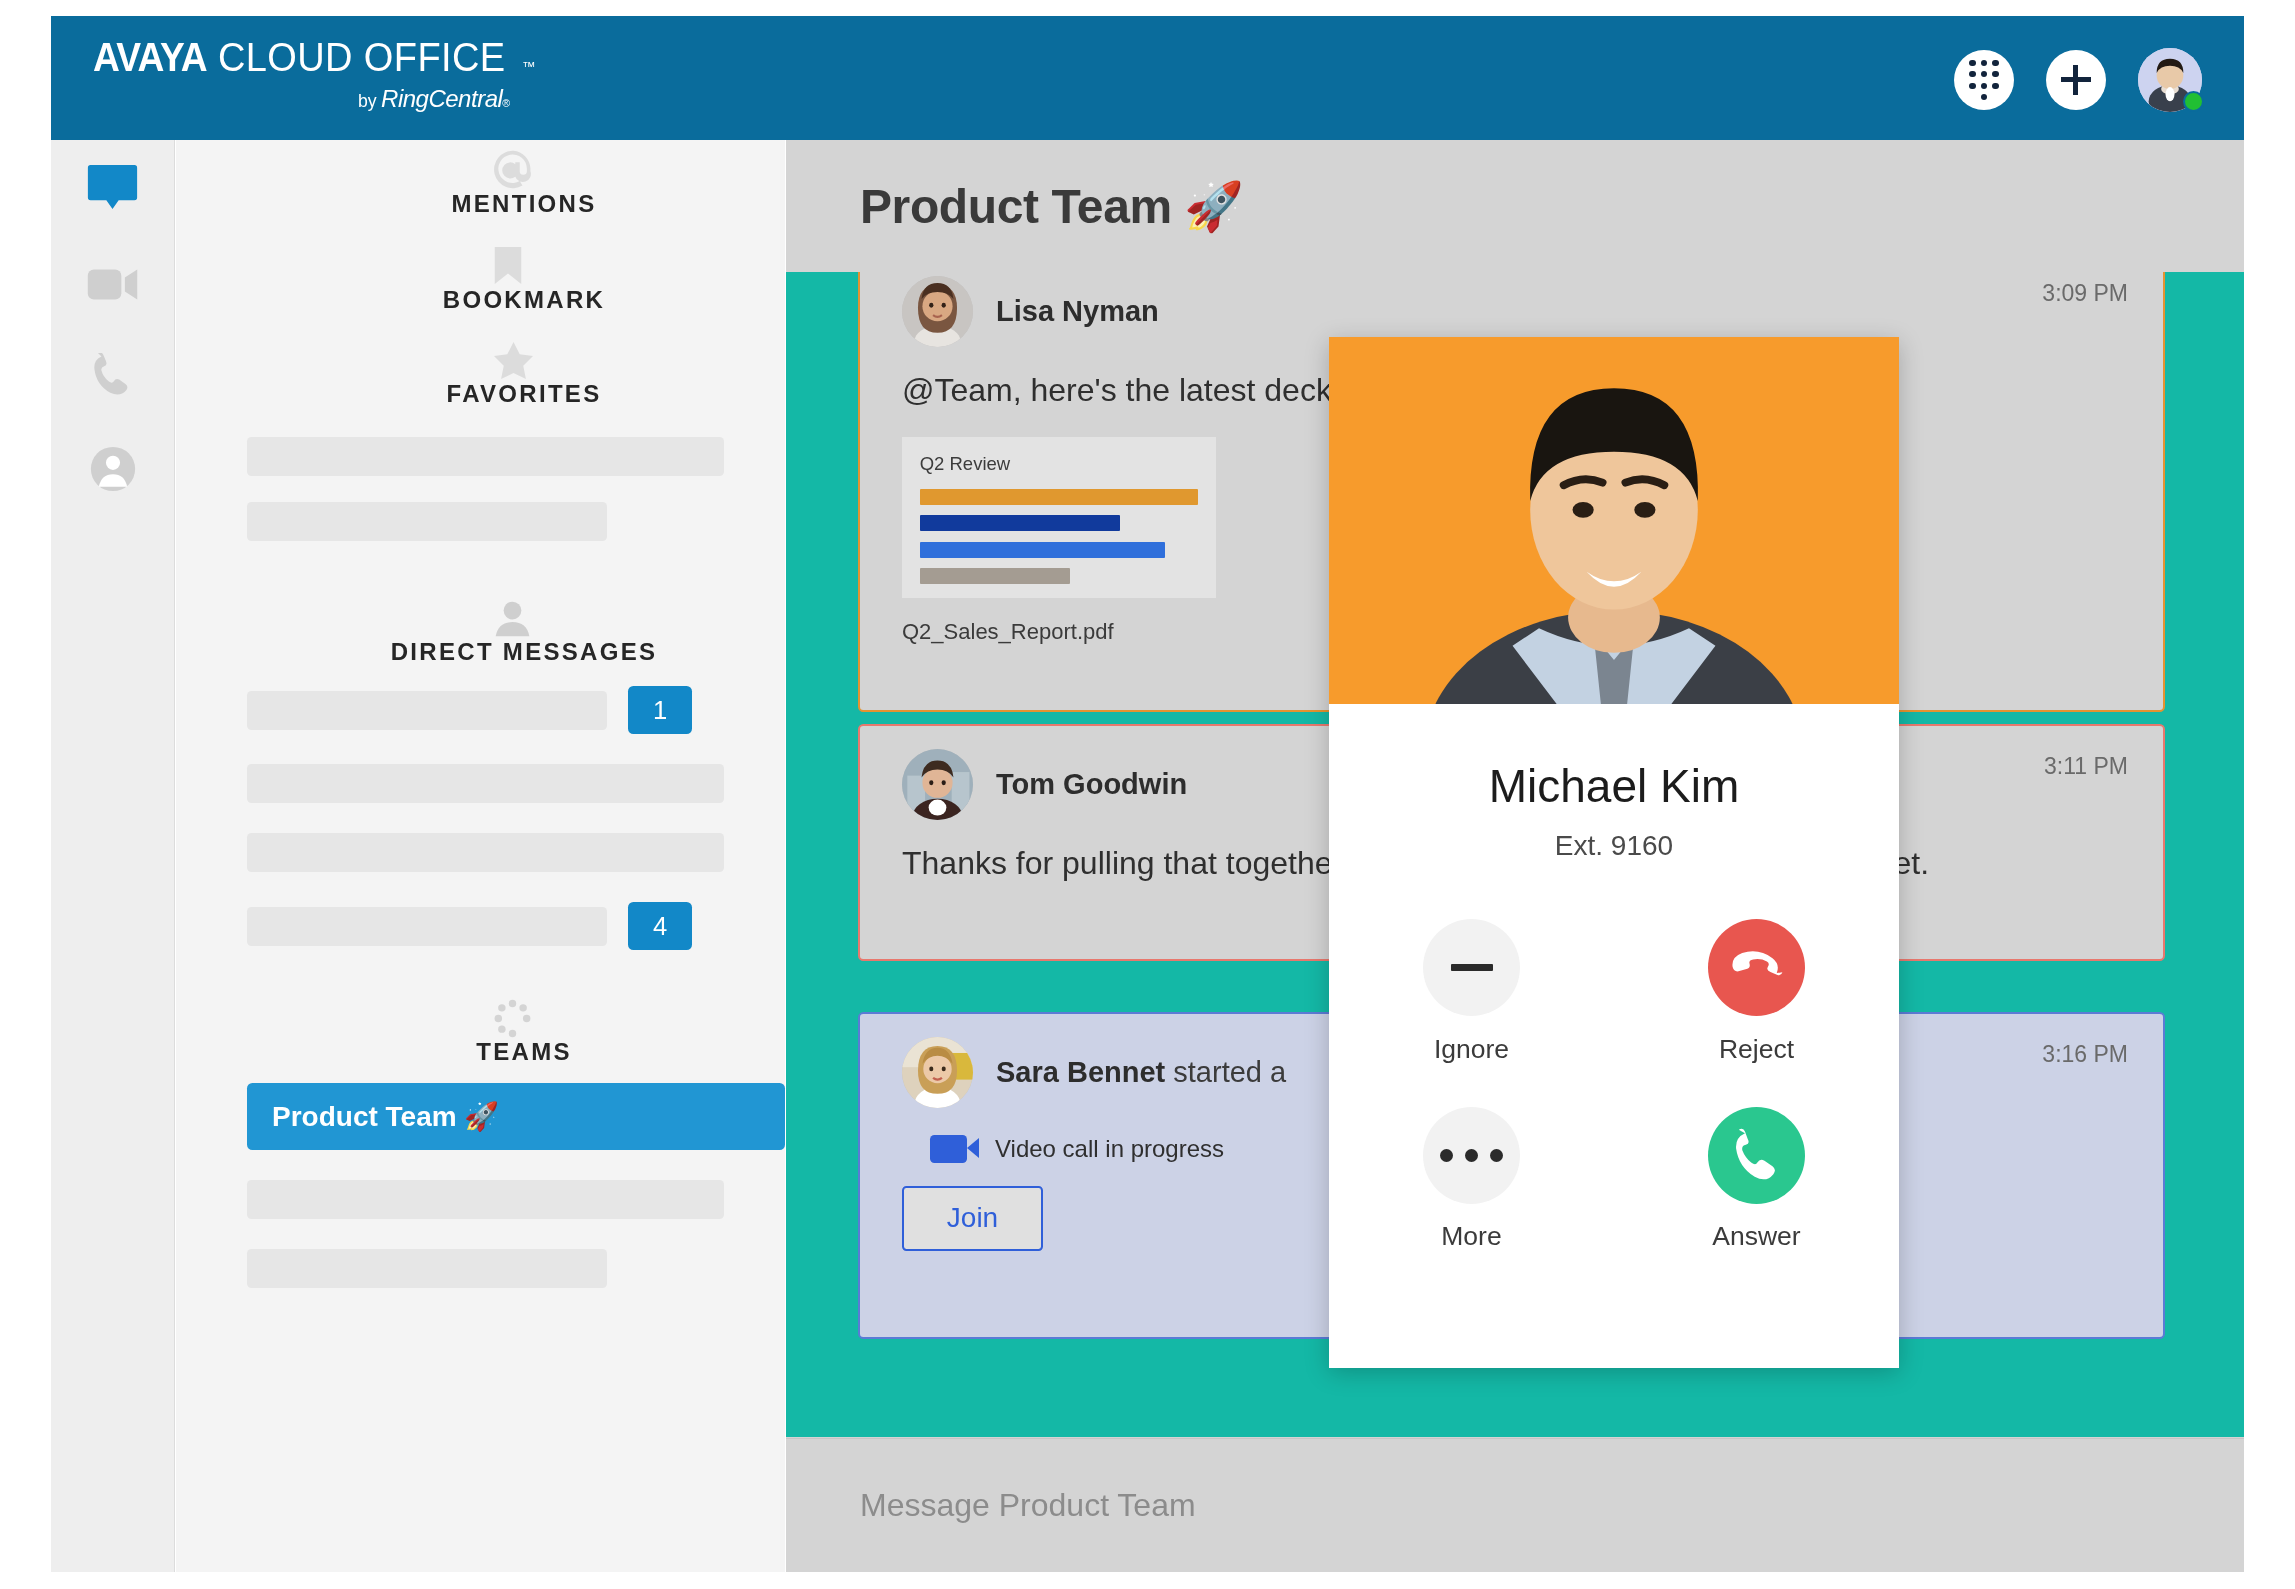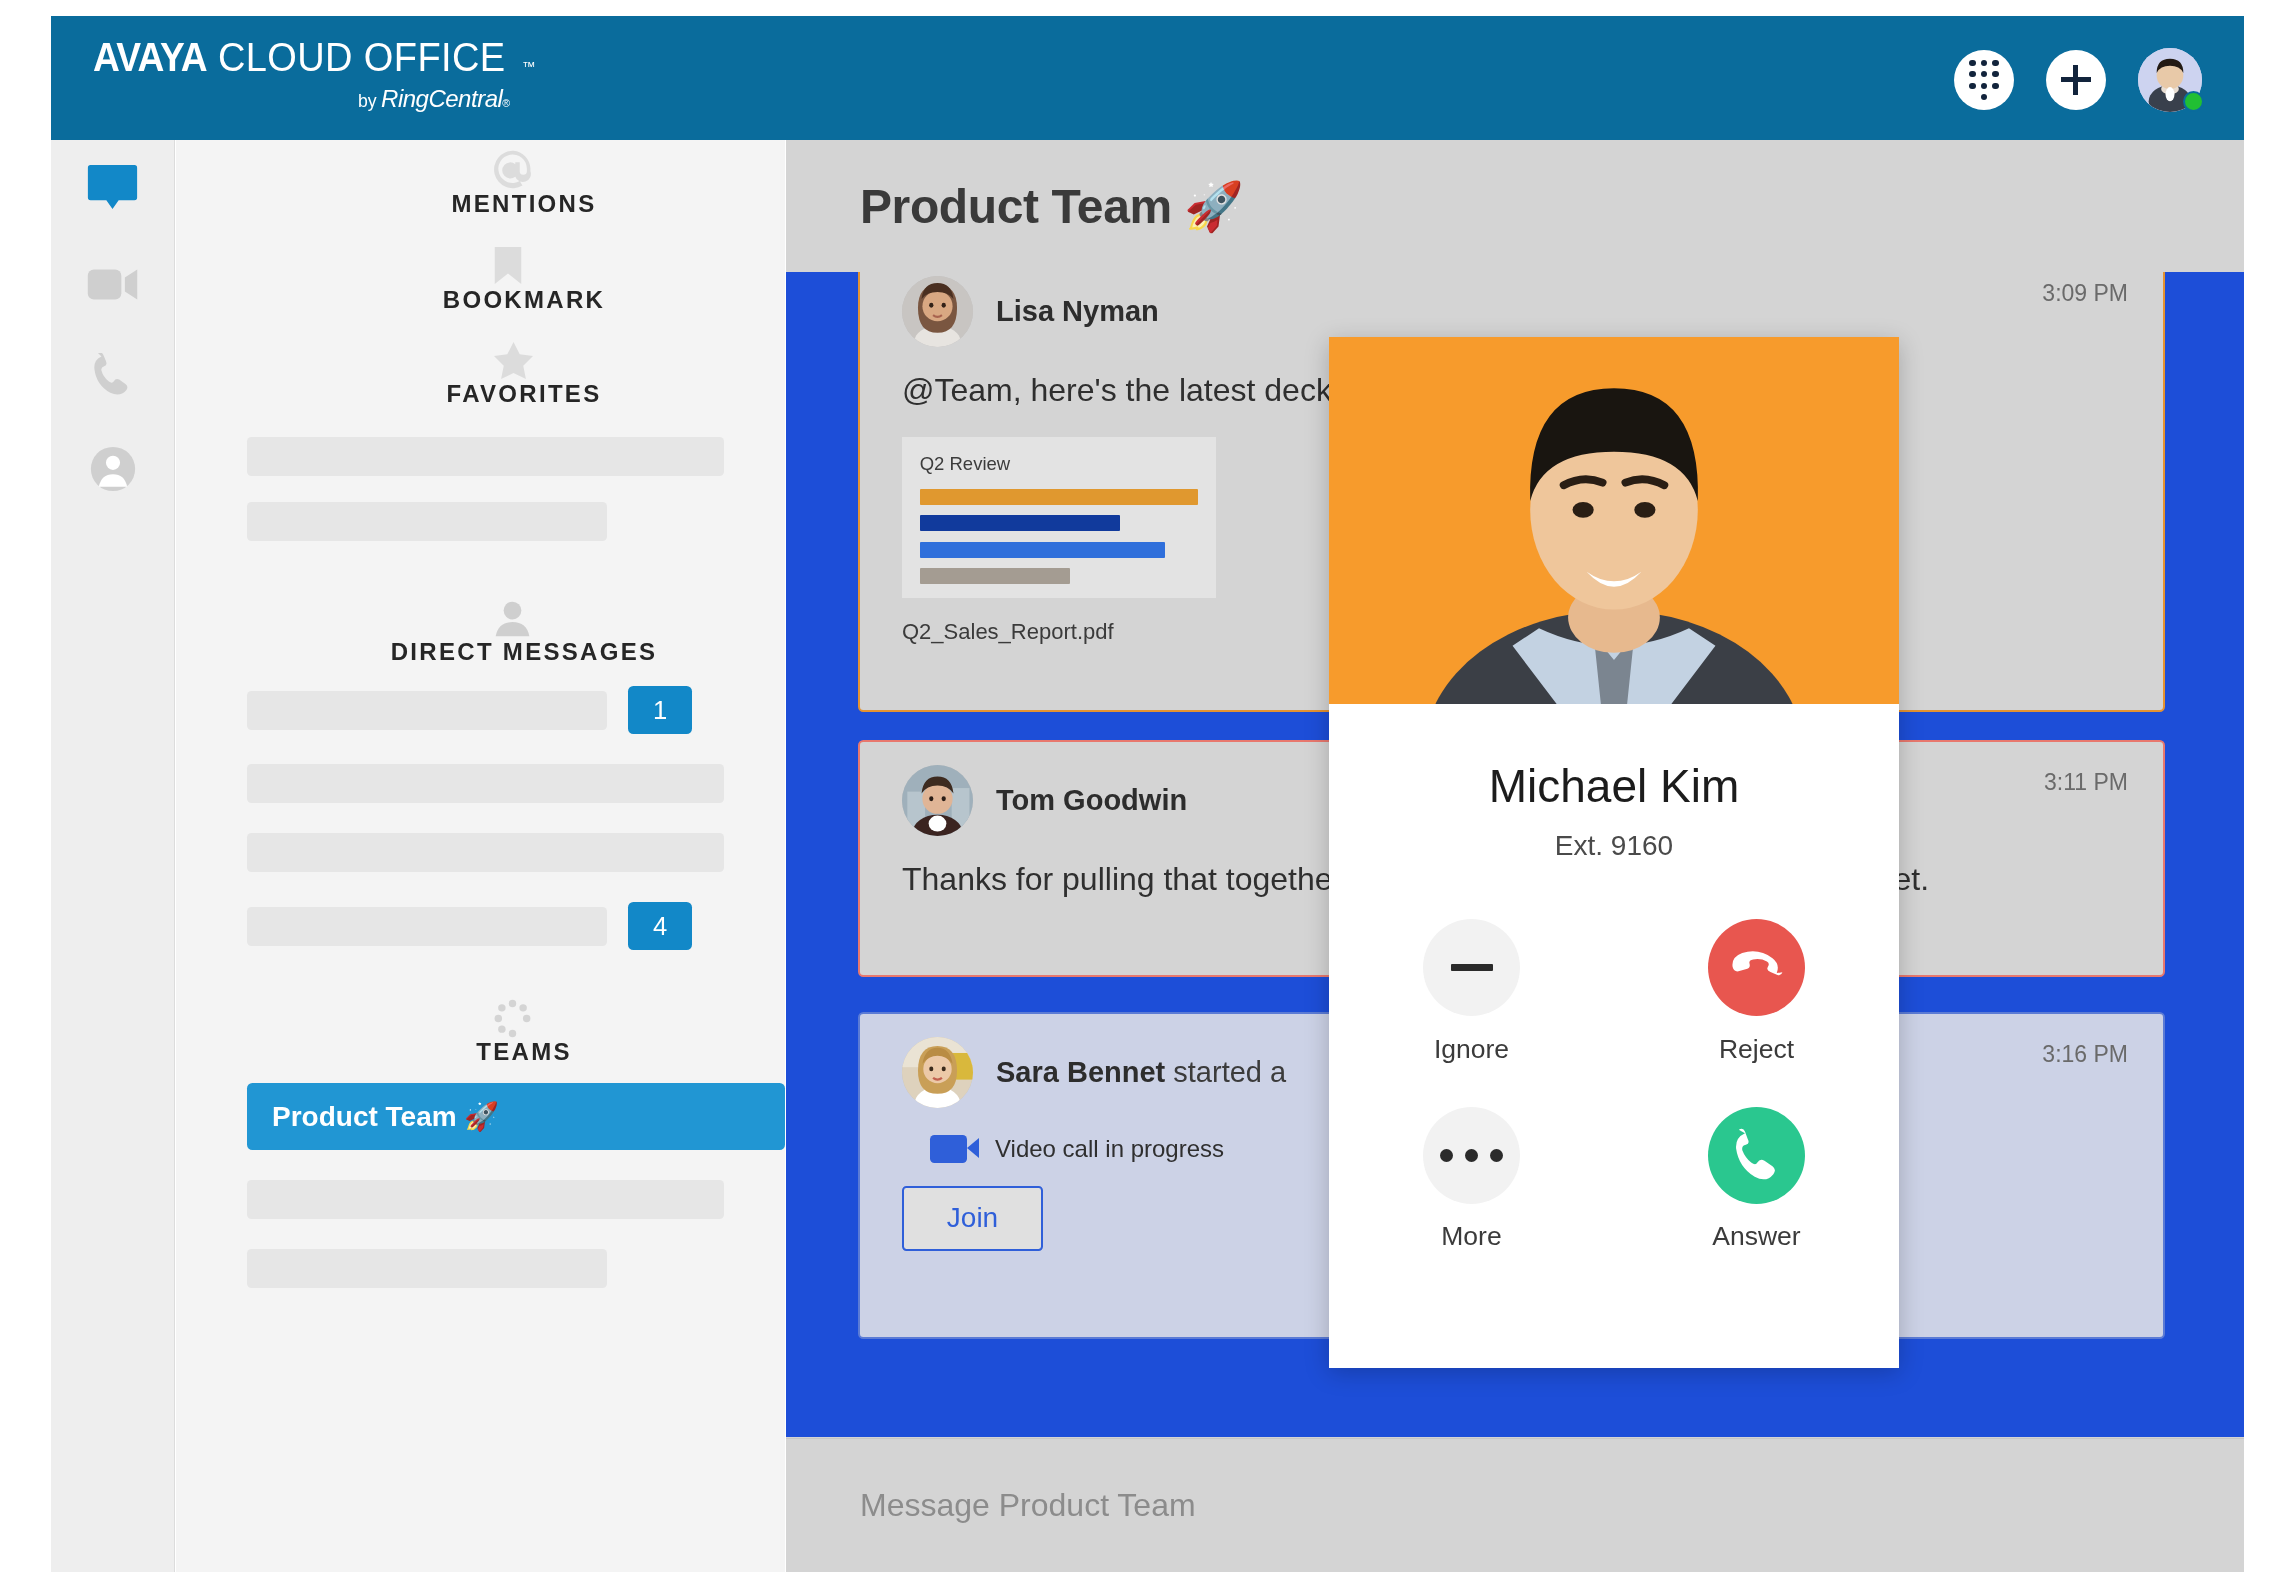--- a/index.html
+++ b/index.html
@@ -144,21 +144,21 @@
   }
   #main-header {
     position: absolute; left: 0; top: 0; width: 1459px; height: 132px;
     display: flex; align-items: center; padding-left: 74px;
   }
   #main-header .title {
     font-size: 48px; font-weight: 700; color: #3a3a3a; letter-spacing: -0.4px;
   }
   #msg-scroll {
     position: absolute; left: 0; top: 132px; width: 1459px; height: 1165px;
-    background: #1d4ed8; overflow: hidden;
+    background: #14b8a6; overflow: hidden;
   }
   .msg-card {
     position: absolute; left: 72px; width: 1307px;
     background: #d4d4d4; border-radius: 5.3px;
   }
   .msg-card.orange { border: 2.6px solid #e49331; }
   .msg-card.red    { border: 2.6px solid #e8786e; }
   .msg-card.blue   { border: 2.6px solid #5b7bd5; background: #ccd2e6; }
   .msg-head { display: flex; align-items: center; padding: 23px 0 0 42px; }
   .msg-avatar {
@@ -437,21 +437,21 @@
         <div class="attach-thumb">
           <div class="t">Q2 Review</div>
           <div class="bar" style="width:100%;  background:#e0982f"></div>
           <div class="bar" style="width:72%;  background:#113a9c"></div>
           <div class="bar" style="width:88%;  background:#2f6fdb"></div>
           <div class="bar" style="width:54%;  background:#a49c92"></div>
         </div>
         <div class="attach-name">Q2_Sales_Report.pdf</div>
       </div>
 
-      <div class="msg-card red" style="top:468px; height:237px">
+      <div class="msg-card red" style="top:452px; height:237px">
         <div class="msg-head">
           <div class="msg-avatar">
             <svg width="71" height="71" viewBox="0 0 80 80">
               <rect width="80" height="80" fill="#9fb0bb"></rect>
               <rect x="6" y="30" width="20" height="40" fill="#b7c5cd"></rect>
               <rect x="56" y="26" width="20" height="44" fill="#b7c5cd"></rect>
               <ellipse cx="40" cy="76" rx="28" ry="20" fill="#3b2420"></ellipse>
               <ellipse cx="40" cy="66" rx="10" ry="9" fill="#ffffff"></ellipse>
               <circle cx="40" cy="38" r="17" fill="#e0b596"></circle>
               <path d="M22 32 q2 -19 18 -19 q16 0 18 19 q-6 -9 -18 -9 q-12 0 -18 9 z" fill="#3d2b20"></path>

